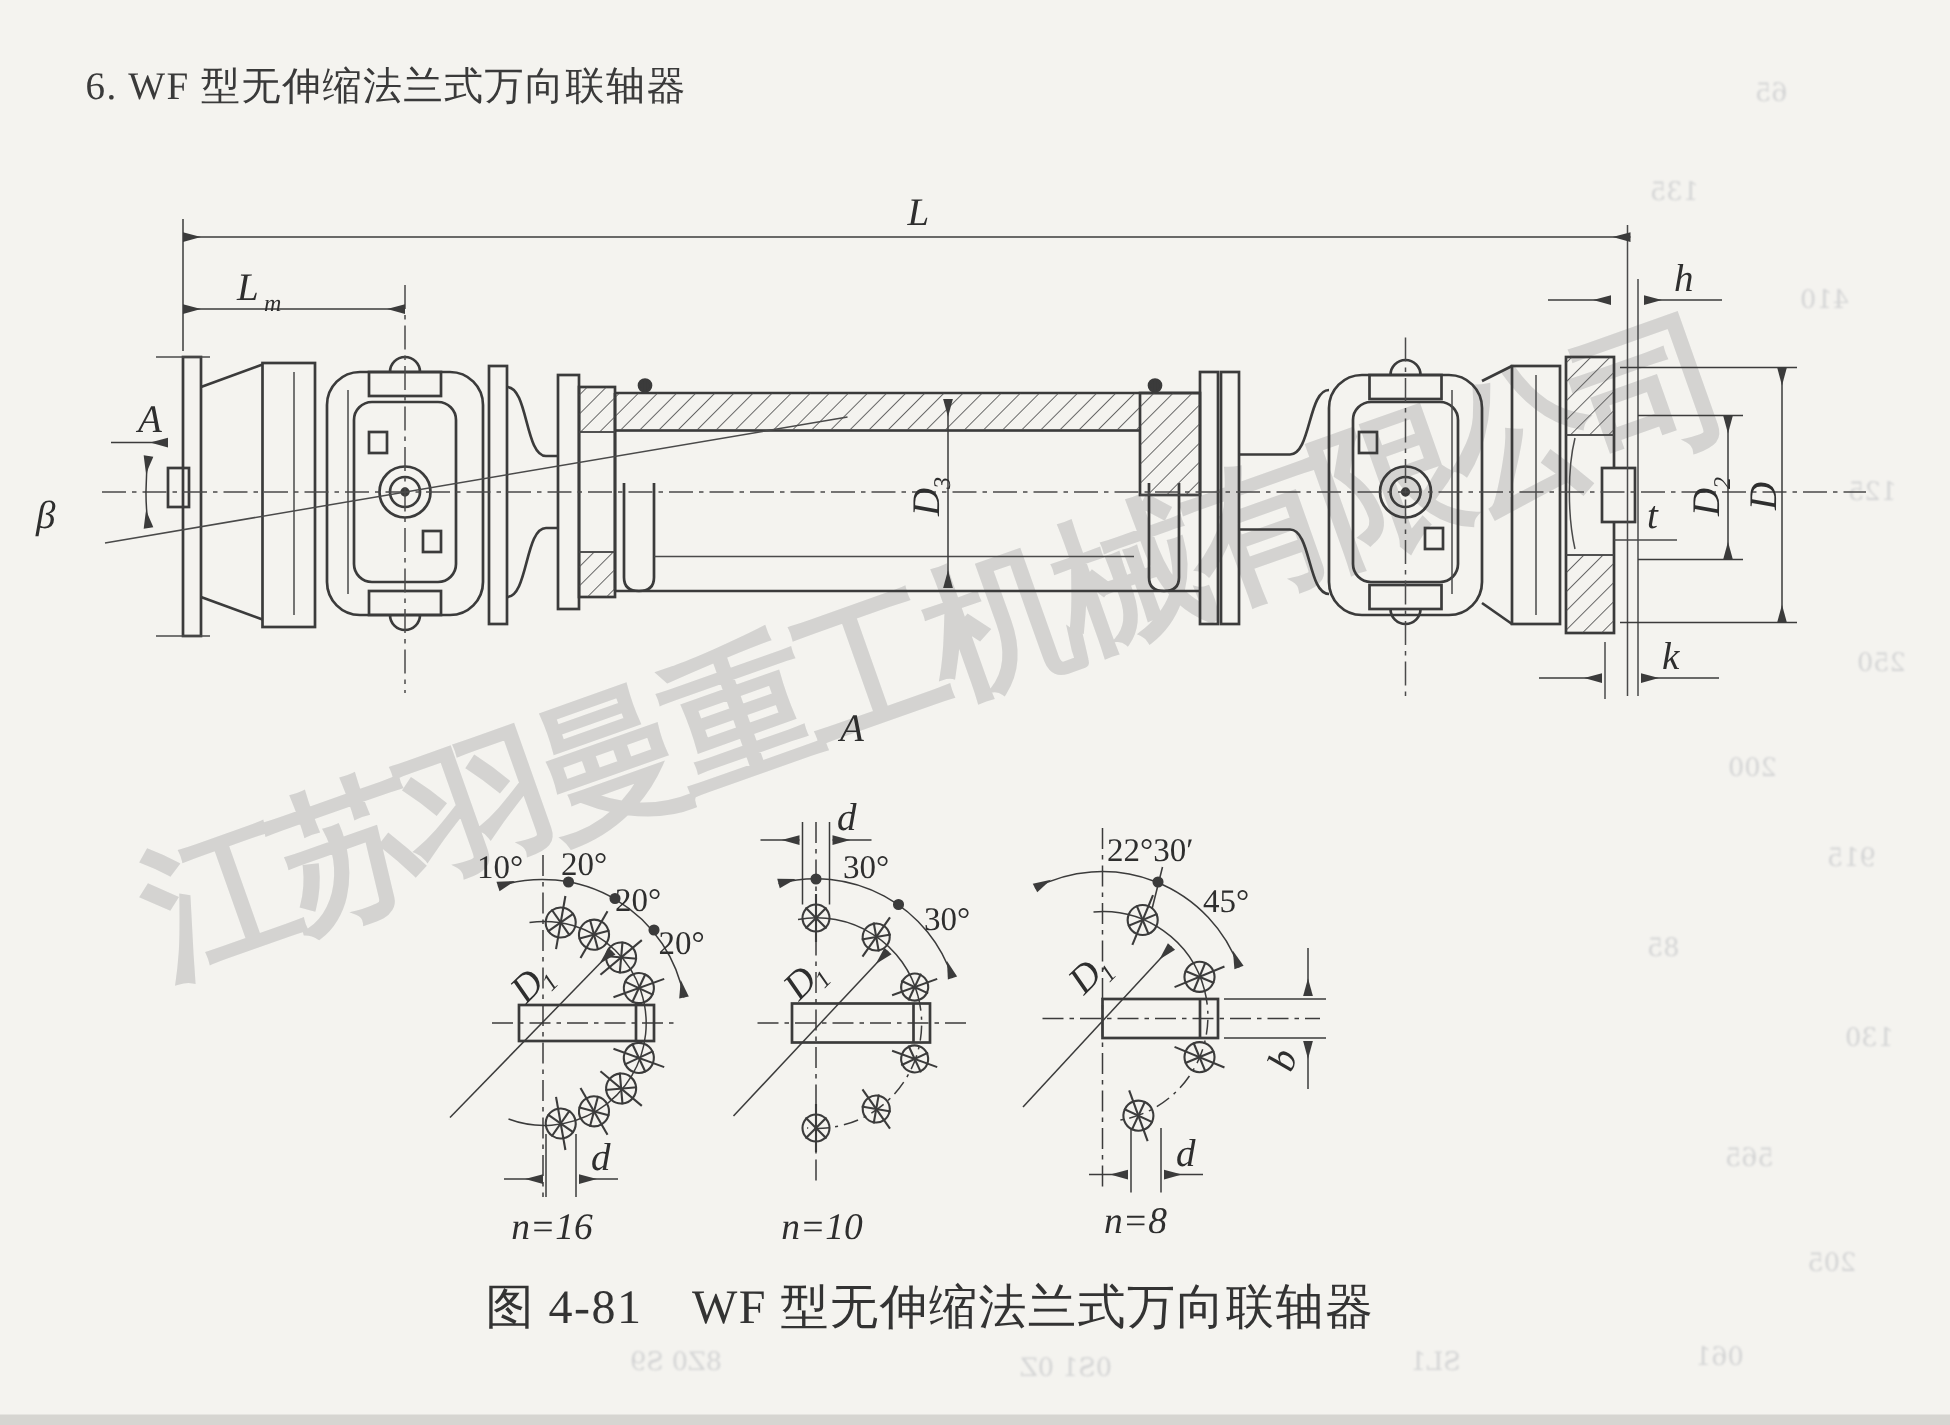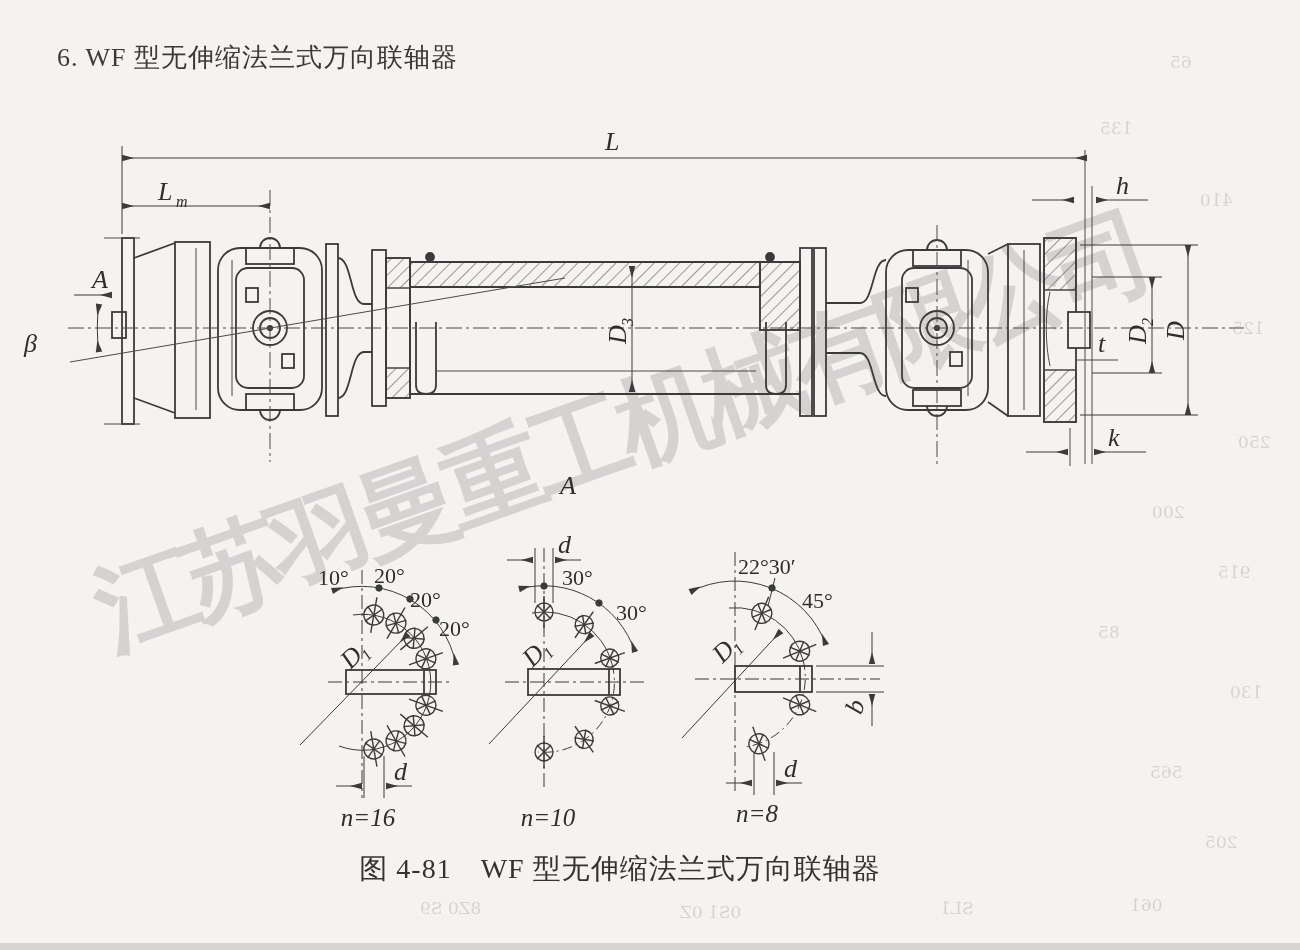--- a/index.html
+++ b/index.html
@@ -5,21 +5,21 @@
   html,body{margin:0;padding:0;background:#888;}
   .page{
     position:relative;width:1300px;height:950px;overflow:hidden;
     background:#f4f3ef;
     font-family:"Liberation Serif","DejaVu Serif",serif;
   }
   .heading{position:absolute;color:#3a3a3a;white-space:nowrap;letter-spacing:1px;}
   .h1{left:57px;top:40px;font-size:26px;text-align:center;}
   .h2{left:36px;top:86px;font-size:26px;}
   .caption{position:absolute;left:320px;top:850px;width:600px;text-align:center;
-    font-size:28px;color:#333;letter-spacing:1px;white-space:nowrap;}
+    font-size:32px;color:#333;letter-spacing:1px;white-space:nowrap;}
   .wm{
     position:absolute;left:100px;top:566px;height:100px;
     transform:rotate(-19.5deg);transform-origin:0 50%;
     font-family:"DejaVu Sans","Liberation Sans",sans-serif;font-weight:700;
     font-size:100px;line-height:1;letter-spacing:-8px;white-space:nowrap;
     color:#b5b5b5;opacity:.5;pointer-events:none;
   }
   .bl{position:absolute;font-family:"DejaVu Serif",serif;font-size:17px;
     color:#8a8f99;opacity:.3;transform:scale(-1,1);filter:blur(.7px);white-space:nowrap;}
   .edge{position:absolute;left:0;bottom:0;width:100%;height:7px;}

